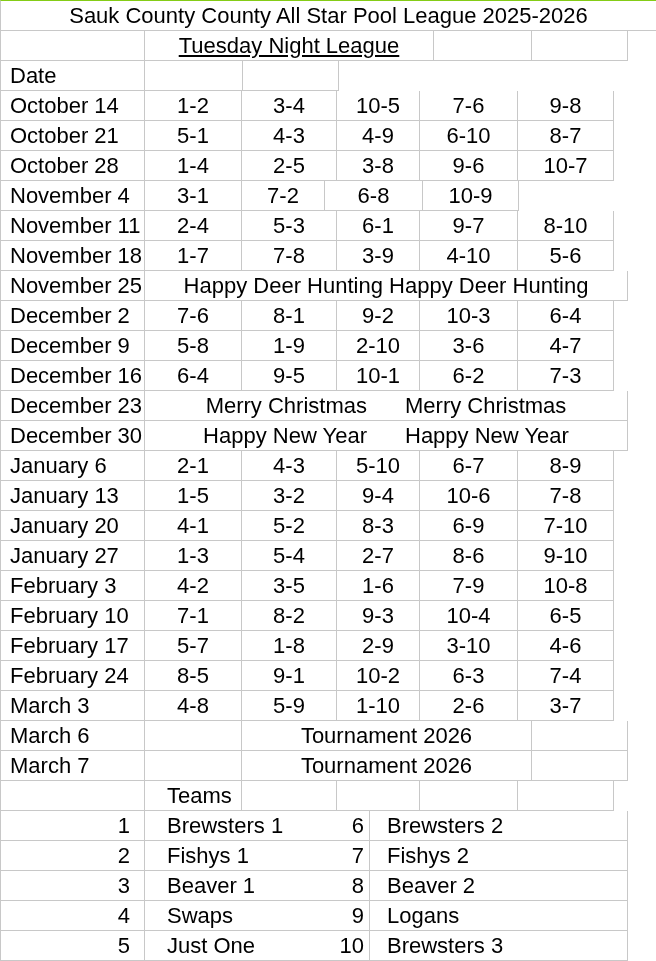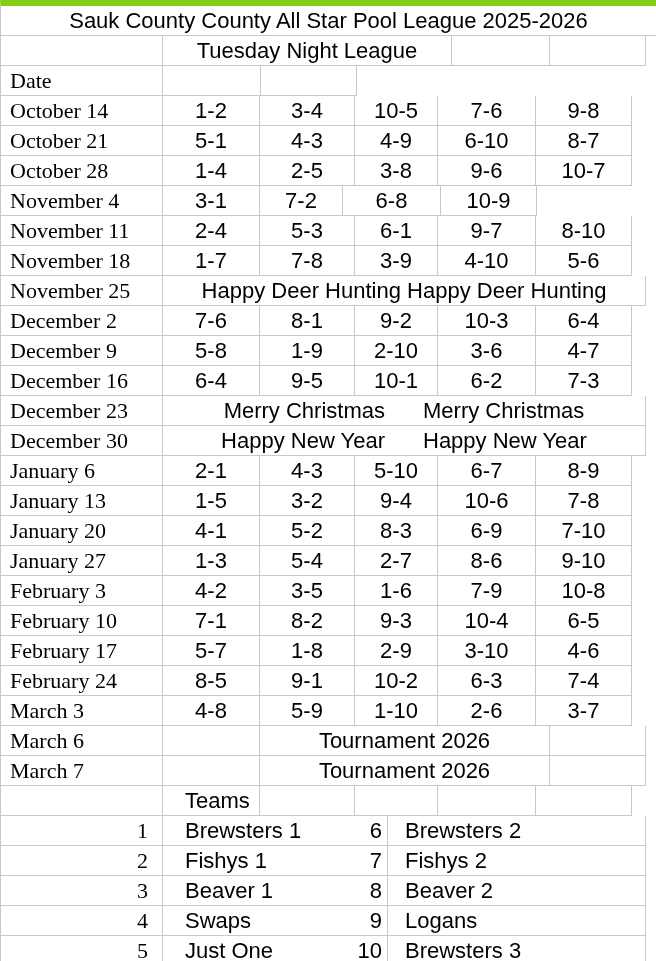--- a/index.html
+++ b/index.html
@@ -1,41 +1,41 @@
 <!DOCTYPE html>
 <html><head>
 <meta charset="utf-8">
 <style>
   html,body{margin:0;padding:0;background:#fff;}
   .sheet{
     width:656px;height:961px;
     background:#fff;
     font-family:"Liberation Sans", sans-serif;
     font-size:22px;color:#000;
-    border-top:6px solid #84cc16;
+    border-top:1px solid #84cc16;
     border-left:1px solid #c8c8c8;
     box-sizing:border-box;
     overflow:hidden;
   }
   .row{display:flex;height:30px;}
   .cell{
     box-sizing:border-box;
     border-right:1px solid #c8c8c8;
     border-bottom:1px solid #c8c8c8;
     display:flex;align-items:center;
     white-space:nowrap;overflow:visible;
     height:30px;
   }
-  .cA{width:162px;font-family:Liberation Serif, serif;}
+  .cA{width:144px;}
   .cB{width:97px;}
   .cC{width:95px;}
   .cD{width:83px;}
   .cE{width:98px;}
   .cF{width:96px;}
-  .cBD{width:289px;}
+  .cBD{width:289px;text-decoration:underline;}
   .cRest{width:483px;}
   .cCE{width:290px;}
   .cMid{width:225px;}
   .cName2{width:258px;}
   .cTitle{width:655px;justify-content:center;border-right:none;}
   .center{justify-content:center;}
   .pl{padding-left:9px;}
   .pl22{padding-left:22px;}
   .num{justify-content:flex-end;padding-right:14px;}
   .pair{justify-content:center;column-gap:38px;}

